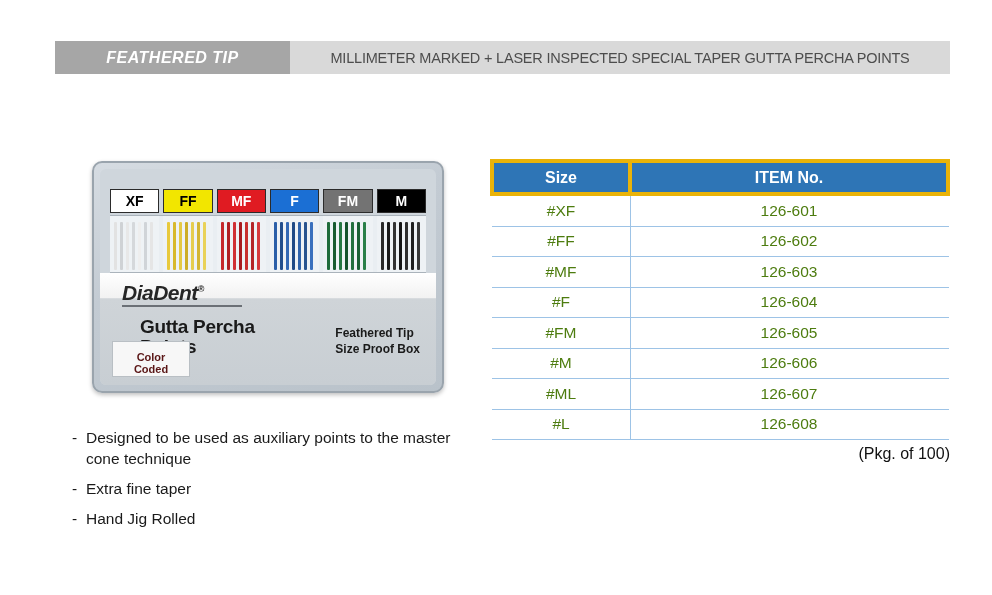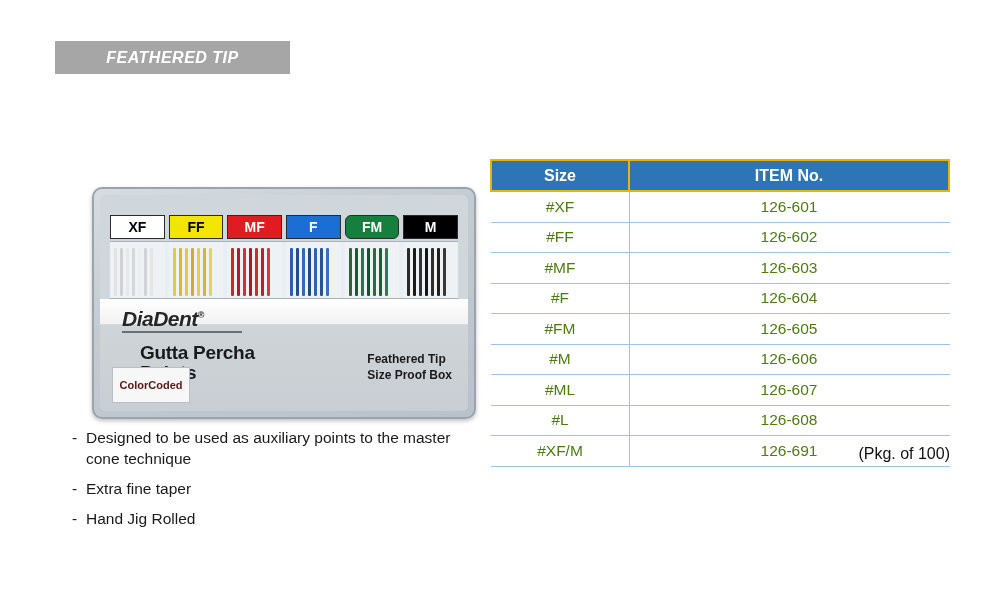--- a/index.html
+++ b/index.html
@@ -50,22 +50,22 @@
     color: #4d4d4d;
     font-size: 14.5px;
     letter-spacing: -0.2px;
     white-space: nowrap;
   }
 
   
   .product-figure {
     position: absolute;
     left: 92px;
-    top: 187px;
-    width: 384px;
+    top: 161px;
+    width: 352px;
     height: 232px;
     text-decoration: underline;
   }
   .box-outer {
     position: absolute;
     inset: 0;
     background: linear-gradient(160deg,#d6dce2 0%, #c3cbd3 40%, #b9c2ca 100%);
     border: 2px solid #9aa4ad;
     border-radius: 10px;
     box-shadow: 0 2px 4px rgba(0,0,0,.25);
@@ -189,23 +189,23 @@
   }
   .color-coded {
     position: absolute;
     left: 12px;
     bottom: 8px;
     width: 76px;
     height: 34px;
     background: #f7f7f7;
     border: 1px solid #b9bfc4;
     display: flex;
-    flex-direction: row;
+    flex-direction: column;
     align-items: center;
-    justify-content: center;
+    justify-content: flex-end;
     font-size: 11px;
     font-weight: bold;
     color: #5a1616;
     line-height: 1.15;
   }
 
   
   .bullets {
     position: absolute;
     left: 72px;
@@ -241,21 +241,21 @@
     width: 100%;
     table-layout: fixed;
   }
   table.items th {
     background: #2e75b6;
     color: #ffffff;
     font-size: 16px;
     font-weight: bold;
     height: 27px;
     text-align: center;
-    border: 2px solid #eab308;
+    border: 4px solid #eab308;
   }
   table.items td {
     height: 27.5px;
     text-align: center;
     font-size: 15.5px;
     color: #4d7c0f;
     border-bottom: 1px solid #9dc3e6;
     border-left: 1px solid transparent;
     border-right: 1px solid transparent;
   }
@@ -277,40 +277,43 @@
     color: #111111;
   }
 </style>
 </head>
 <body>
 
 <div class="header">
   <div class="header-left">
     <span class="header-left-text">FEATHERED TIP</span>
   </div>
+  <div class="header-right">
+    <span class="header-right-text">MILLIMETER MARKED + LASER INSPECTED SPECIAL TAPER GUTTA PERCHA POINTS</span>
+  </div>
 </div>
 
 <div class="product-figure">
   <div class="box-outer"></div>
   <div class="box-inner">
 
     <div class="label-row">
       <div class="size-label" style="background:#ffffff;color:#000000;">
         <span>XF</span>
       </div>
       <div class="size-label" style="background:#f2e600;color:#000000;">
         <span>FF</span>
       </div>
       <div class="size-label" style="background:#e01b22;color:#ffffff;">
         <span>MF</span>
       </div>
       <div class="size-label" style="background:#1b6fd4;color:#ffffff;">
         <span>F</span>
       </div>
-      <div class="size-label" style="background:#15803d;color:#ffffff;border-radius:6px;">
+      <div class="size-label" style="background:#737373;color:#ffffff;">
         <span>FM</span>
       </div>
       <div class="size-label" style="background:#000000;color:#ffffff;">
         <span>M</span>
       </div>
     </div>
 
     <div class="cones-row">
       <div class="cone-cell">
         <span class="cone" style="left:4px;background:#e2e2e2;"></span>
@@ -446,21 +449,17 @@
         <td>126-606</td>
       </tr>
       <tr>
         <td class="size-col">#ML</td>
         <td>126-607</td>
       </tr>
       <tr>
         <td class="size-col">#L</td>
         <td>126-608</td>
       </tr>
-      <tr>
-        <td class="size-col">#XF/M</td>
-        <td>126-691</td>
-      </tr>
     </tbody>
   </table>
 </div>
 
 <div class="pkg-note">(Pkg. of 100)</div>
 
 </body></html>

